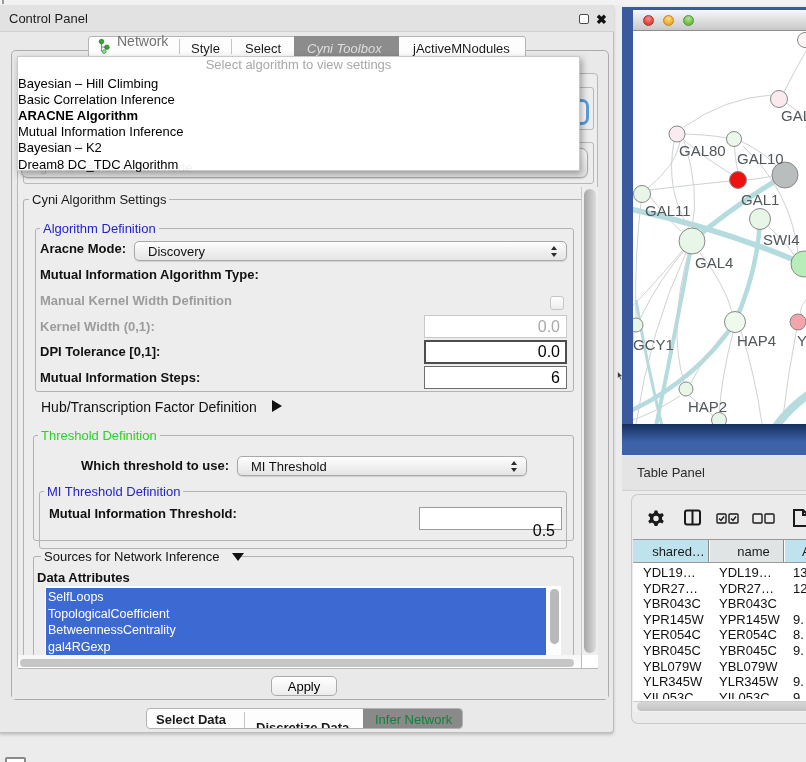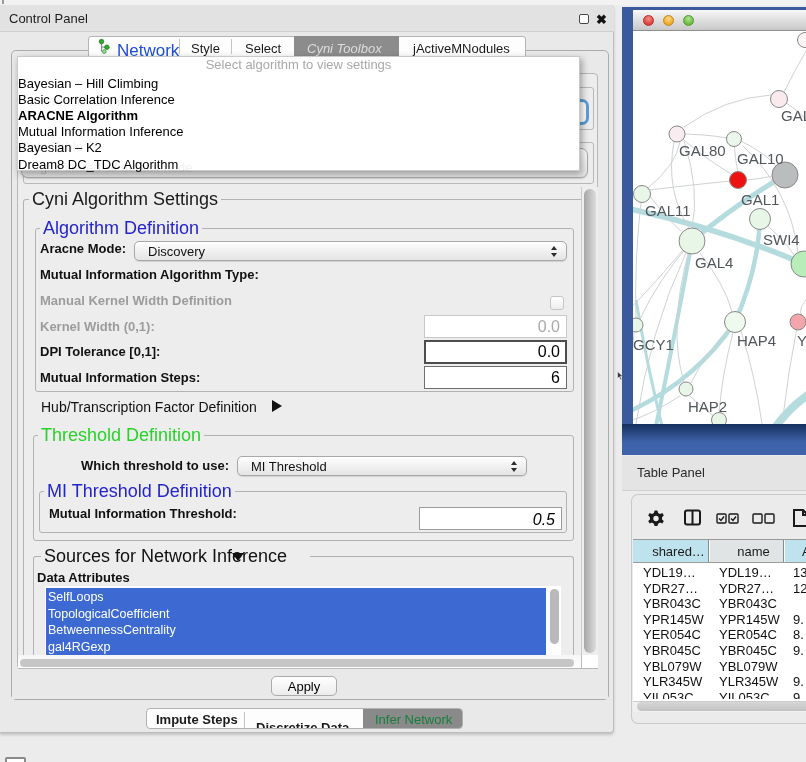--- a/index.html
+++ b/index.html
@@ -1,21 +1,21 @@
 <!DOCTYPE html>
 <html><head>
 <meta charset="utf-8">
 <style>
 * { margin:0; padding:0; box-sizing:border-box; }
 html,body { width:806px; height:762px; background:#ececec; font-family:"Liberation Sans",sans-serif; overflow:hidden; }
 .abs { position:absolute; }
 #stage { position:relative; width:806px; height:762px; }
 .b { font-weight:bold; }
 .groupbox { border:1px solid #b2b2b2; border-radius:3px; }
-.gtitle { position:absolute; top:-8px; background:#ededed; padding:0 3px; font-size:18px; line-height:15px; white-space:nowrap; }
+.gtitle { position:absolute; top:-8px; background:#ededed; padding:0 3px; font-size:13px; line-height:15px; white-space:nowrap; }
 .combo { background:linear-gradient(#ffffff,#f2f2f2 45%,#e4e4e4); border:1px solid #a8a8a8; border-radius:5px; box-shadow:0 1px 1px rgba(0,0,0,0.12); }
 .combo .ct { position:absolute; left:13px; top:1.5px; font-size:13px; color:#111; }
 .arrows { position:absolute; right:8px; top:50%; margin-top:-5.5px; width:7px; height:11px; }
 .arrows:before { content:""; position:absolute; left:0; top:0; border-left:3.5px solid transparent; border-right:3.5px solid transparent; border-bottom:4px solid #2a2a2a; }
 .arrows:after { content:""; position:absolute; left:0; bottom:0; border-left:3.5px solid transparent; border-right:3.5px solid transparent; border-top:4px solid #2a2a2a; }
 .tfield { position:absolute; background:#fff; font-size:16px; text-align:right; }
 .lbl { position:absolute; font-size:13px; color:#111; white-space:nowrap; }
 </style>
 </head>
 <body>
@@ -37,21 +37,21 @@
 <div class="abs" style="left:179px;top:39px;width:1px;height:15px;background:#c4c4c4;"></div>
 <div class="abs" style="left:231px;top:39px;width:1px;height:15px;background:#c4c4c4;"></div>
 <div class="abs" style="left:294px;top:36px;width:105px;height:21px;background:#8c8c8c;"></div>
 <svg class="abs" style="left:96px;top:38px;" width="15" height="16" viewBox="0 0 15 16">
   <line x1="5.5" y1="4" x2="5.5" y2="13.5" stroke="#8a8a8a" stroke-width="1.2"></line>
   <line x1="5.5" y1="9" x2="10.8" y2="9.2" stroke="#8a8a8a" stroke-width="1.2"></line>
   <circle cx="5.5" cy="3.6" r="2.3" fill="#2fa82f" stroke="#1c7a1c" stroke-width="0.7"></circle>
   <circle cx="10.9" cy="9.2" r="2.3" fill="#2fa82f" stroke="#1c7a1c" stroke-width="0.7"></circle>
   <circle cx="8.3" cy="13.6" r="1.9" fill="#9ed89e" stroke="#2a8a2a" stroke-width="0.7"></circle>
 </svg>
-<div class="abs" style="left:117px;top:41px;font-size:17px;color:#1d4ed8;">Network</div>
+<div class="abs" style="left:117px;top:33px;font-size:14px;color:#737373;">Network</div>
 <div class="abs" style="left:191px;top:41px;font-size:13px;color:#1a1a1a;">Style</div>
 <div class="abs" style="left:245px;top:41px;font-size:13px;color:#1a1a1a;">Select</div>
 <div class="abs" style="left:307px;top:41px;font-size:13px;color:#dedede;font-style:italic;">Cyni Toolbox</div>
 <div class="abs" style="left:413px;top:41px;font-size:13px;color:#1a1a1a;">jActiveMNodules</div>
 
 <div class="abs" style="left:17px;top:73px;width:581px;height:596px;background:#ededed;border:1px solid #b8b8b8;border-radius:4px;"></div>
 
 <div class="abs" style="left:23px;top:87px;width:571px;height:43px;border:1px solid #b8b8b8;border-radius:3px;"></div>
 <div class="abs" style="left:28px;top:99px;width:561px;height:26px;background:#fff;border:3px solid #5b9ddb;border-radius:7px;"></div>
 
@@ -88,25 +88,25 @@
 
 <div class="abs groupbox" style="left:33px;top:435px;width:541px;height:106px;">
   <div class="gtitle" style="left:4px;color:#28d228;">Threshold Definition</div>
 </div>
 <div class="abs lbl b" style="left:81px;top:458px;">Which threshold to use:</div>
 <div class="abs combo" style="left:237px;top:456px;width:290px;height:20px;">
       <div class="ct">MI Threshold</div>
       <div class="arrows"></div>
     </div>
 
-<div class="abs groupbox" style="left:39px;top:491px;width:528px;height:42px;">
+<div class="abs groupbox" style="left:39px;top:491px;width:528px;height:58px;">
   <div class="gtitle" style="left:4px;color:#2424cc;">MI Threshold Definition</div>
 </div>
 <div class="abs lbl b" style="left:49px;top:506px;">Mutual Information Threshold:</div>
-<div class="tfield" style="left:419px;top:507px;width:143px;height:23px;border:1px solid #9b9b9b;color:#000;padding:3px 6px 0 0;font-style:italic;">0.5</div>
+<div class="tfield" style="left:419px;top:507px;width:143px;height:23px;border:1px solid #9b9b9b;color:#000;padding:14px 6px 0 0;">0.5</div>
 
 <div class="abs groupbox" style="left:33px;top:556px;width:541px;height:104px;border-bottom:none;">
   <div class="gtitle" style="left:7px;color:#111;">Sources for Network Inference &nbsp;&nbsp;&nbsp;</div>
 </div>
 <div class="abs" style="left:232px;top:553px;width:0;height:0;border-left:6.5px solid transparent;border-right:6.5px solid transparent;border-top:8px solid #111;z-index:3;"></div>
 <div class="abs lbl b" style="left:37px;top:570px;">Data Attributes</div>
 
 <div class="abs" style="left:45px;top:586px;width:516px;height:69px;background:#fff;"></div>
 <div class="abs" style="left:46px;top:587.5px;width:500px;height:67.5px;background:#3c69d2;"></div>
 <div class="abs" style="left:48px;top:589px;font-size:12.5px;color:#fff;line-height:16.55px;">SelfLoops<br>TopologicalCoefficient<br>BetweennessCentrality<br>gal4RGexp</div>
@@ -119,21 +119,21 @@
 
 <div class="abs" style="left:581px;top:187px;width:17px;height:468px;background:#eeeeee;border-left:1px solid #c9c9c9;"></div>
 <div class="abs" style="left:584px;top:189px;width:12px;height:464px;background:linear-gradient(90deg,#a6a6a6,#dcdcdc);border-radius:6px;"></div>
 
 <div class="abs" style="left:12px;top:670px;width:596px;height:29px;background:#e9e9e9;"></div>
 <div class="abs" style="left:271px;top:676px;width:66px;height:20px;background:linear-gradient(#ffffff,#ececec);border:1px solid #ababab;border-radius:5px;text-align:center;font-size:13px;padding-top:2px;">Apply</div>
 
 <div class="abs" style="left:146px;top:708px;width:317px;height:21px;background:#fdfdfd;border:1px solid #b2b2b2;border-radius:4px;overflow:hidden;">
   <div class="abs" style="left:97px;top:3px;width:1px;height:16px;background:#c4c4c4;"></div>
   <div class="abs" style="left:216px;top:0;width:101px;height:22px;background:#8a8a8a;"></div>
-  <div class="abs" style="left:9px;top:3px;font-size:13px;font-weight:bold;color:#1a1a1a;">Impute Steps</div>
+  <div class="abs" style="left:9px;top:3px;font-size:13px;font-weight:bold;color:#1a1a1a;">Select Data</div>
   <div class="abs" style="left:109px;top:3px;font-size:13px;font-weight:bold;color:#1a1a1a;margin-top:8px;">Discretize Data</div>
   <div class="abs" style="left:228px;top:3px;font-size:13px;color:#15803d;">Infer Network</div>
 </div>
 
 <svg class="abs" style="left:616px;top:371px;" width="8" height="10" viewBox="0 0 8 10">
       <path d="M1.5,0.5 L1.5,7.5 L3.2,5.9 L4.6,9 L5.8,8.4 L4.4,5.4 L6.8,5.2 Z" fill="#3a3a3a" stroke="#f4f4f4" stroke-width="0.6"></path>
     </svg>
 
 <div class="abs" style="left:17px;top:56px;width:563px;height:115px;background:#fff;border:1px solid #c9c9c9;box-shadow:2px 3px 7px rgba(0,0,0,0.35);z-index:5;"></div>
 <div class="abs" style="left:17px;top:57px;width:563px;text-align:center;font-size:13px;color:#a8a8a8;z-index:6;">Select algorithm to view settings</div>

